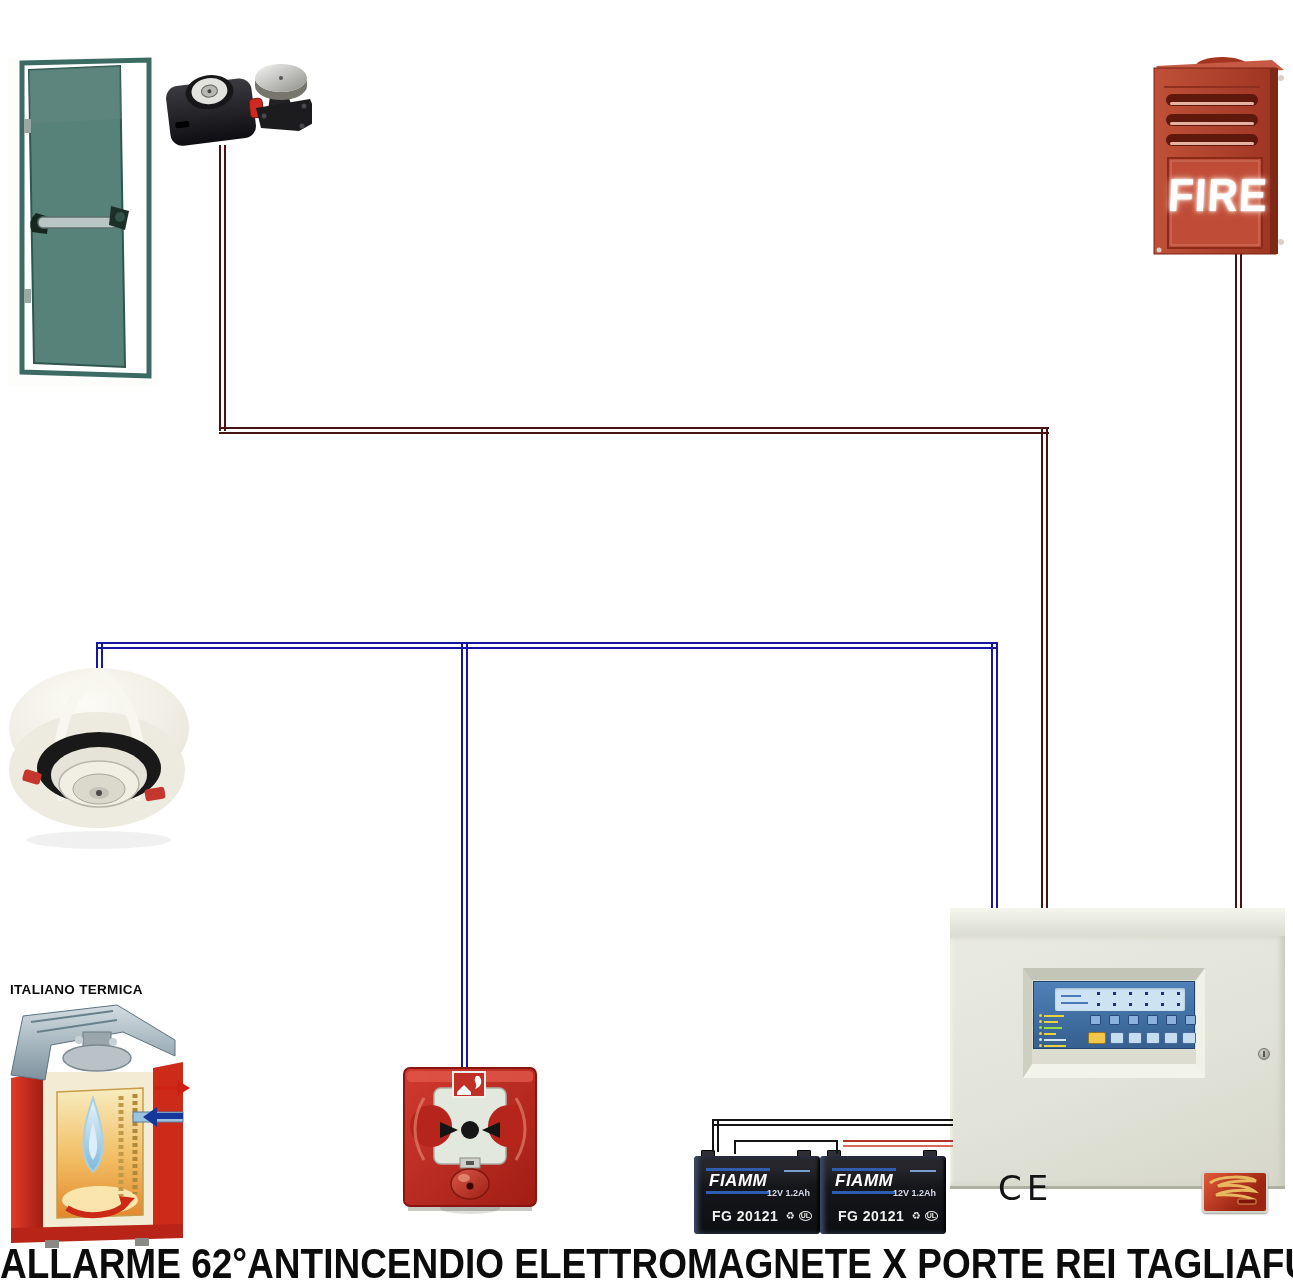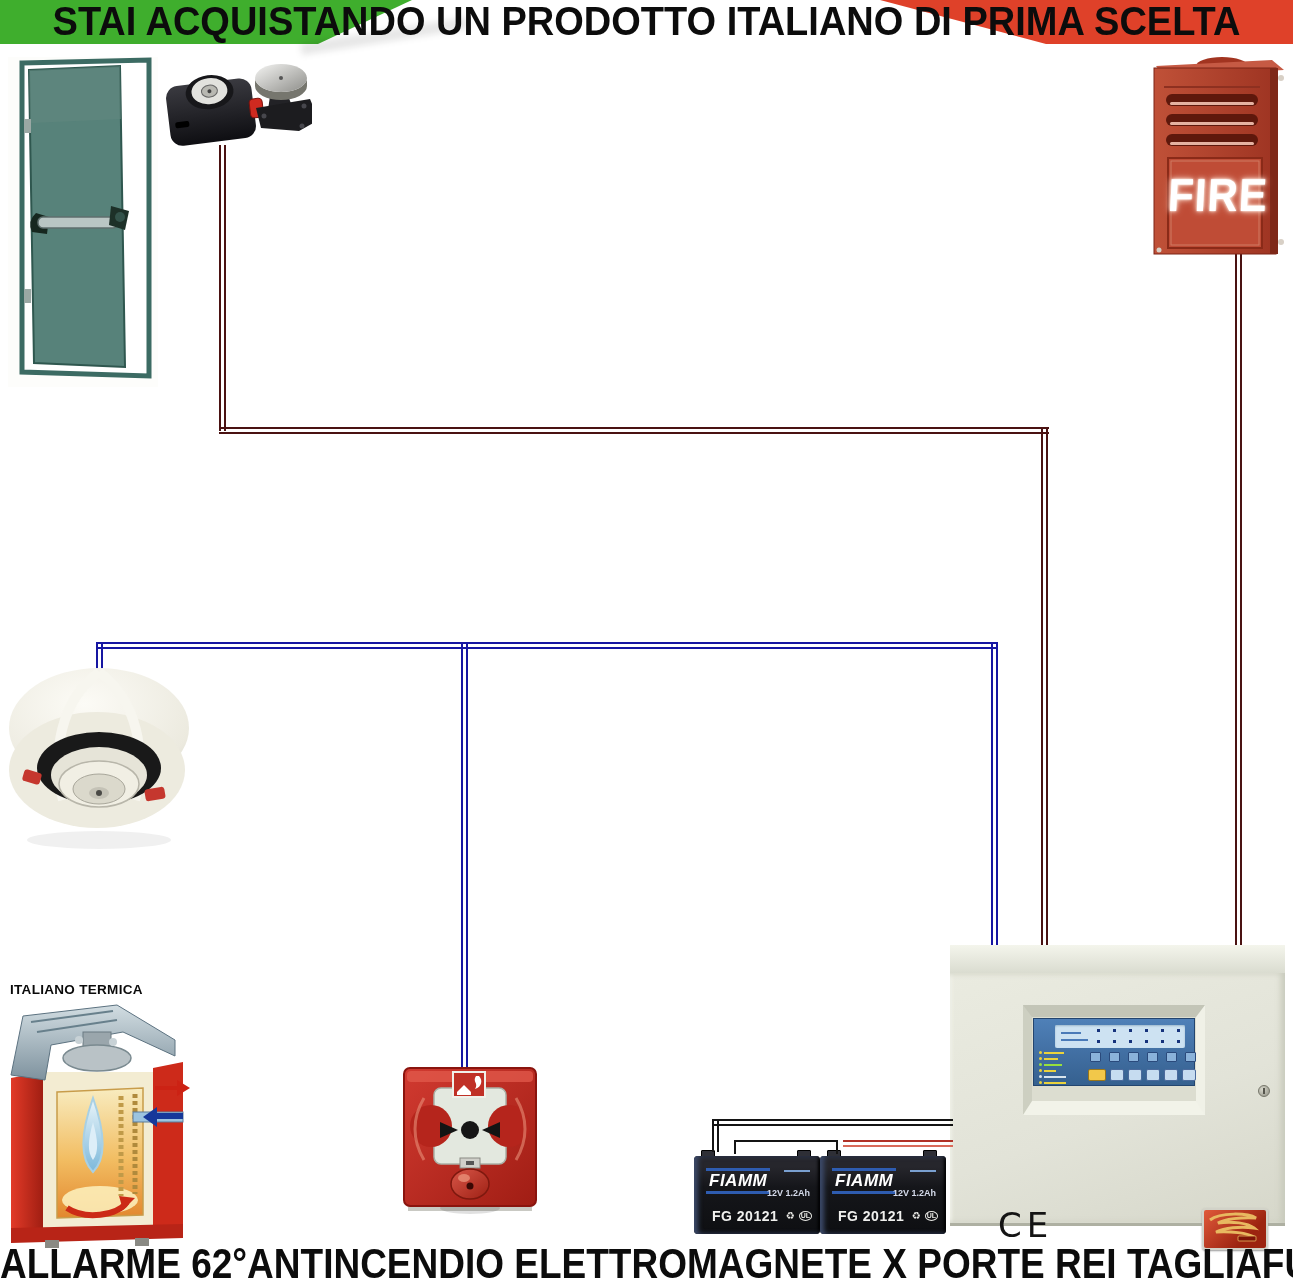--- a/index.html
+++ b/index.html
@@ -43,21 +43,21 @@
   .fire-label{position:absolute;left:1166px;top:166px;width:104px;height:60px;line-height:60px;
     text-align:center;font-weight:bold;font-size:42px;letter-spacing:1px;color:#fff;z-index:5;
     transform:skewX(-3deg) scaleY(1.1);
     text-shadow:0 0 5px #ffe8d8,0 0 2px #fff,0 0 8px #e8a090;}
 
   
   .boiler-label{position:absolute;left:10px;top:982px;width:170px;font-weight:bold;font-size:13.5px;
     color:#0a0a0a;letter-spacing:0.3px;z-index:4;}
 
   
-  .panel{position:absolute;left:950px;top:945px;width:335px;height:280px;z-index:3;}
+  .panel{position:absolute;left:950px;top:908px;width:335px;height:280px;z-index:3;}
   .panel-top{position:absolute;left:0;top:0;width:335px;height:28px;
     background:linear-gradient(180deg,#f4f5ec,#dadcd0);border-bottom:1px solid #c2c4b6;}
   .panel-front{position:absolute;left:0;top:28px;width:335px;height:250px;
     background:linear-gradient(160deg,#eaebe0 0%,#e2e3d8 55%,#d6d7ca 100%);
     border-bottom:3px solid #aeb0a2;box-shadow:inset -4px 0 6px #c8cabc,inset 2px 0 3px #f2f3ea;}
   .recess{position:absolute;left:73px;top:32px;width:182px;height:110px;box-sizing:border-box;
     background:#dcddd0;
     border-top:12px solid #c3c5b7;border-left:9px solid #cdcfc1;
     border-right:9px solid #f0f1e7;border-bottom:14px solid #f2f3e9;}
   .blue-panel{position:absolute;left:1px;top:1px;width:160px;height:66px;
@@ -101,26 +101,20 @@
   .bat-rating{position:absolute;right:10px;top:32px;color:#d4daea;font-size:9px;font-weight:bold;}
   .bat-model{position:absolute;left:18px;top:52px;color:#f0f0ee;font-weight:bold;font-size:14px;letter-spacing:0.5px;}
   .bat-icons{position:absolute;right:8px;top:54px;color:#e8e8e4;font-size:10px;display:flex;gap:4px;align-items:center;}
   .bat-icons .ul{font-size:7px;font-weight:bold;border:1px solid #e8e8e4;border-radius:50%;padding:0 1px;line-height:8px;}
 </style>
 </head>
 <body>
 
 <div class="stage">
 
-  <div class="banner">
-    <div class="flag-green"></div>
-    <div class="flag-shadow"></div>
-    <div class="flag-red"></div>
-    <div class="banner-text">STAI ACQUISTANDO UN PRODOTTO ITALIANO DI PRIMA SCELTA</div>
-  </div>
 
   <div class="wire wire-v w-em" style="left:219px;top:145px;height:286px;"></div>
   <div class="wire wire-h w-em" style="left:219px;top:427px;width:830px;"></div>
   <div class="wire wire-v w-em" style="left:1041px;top:427px;height:523px;"></div>
   <div class="wire wire-v w-em" style="left:1235px;top:252px;height:698px;"></div>
   <div class="wire wire-h w-loop" style="left:96px;top:642px;width:902px;"></div>
   <div class="wire wire-v w-loop" style="left:96px;top:642px;height:30px;"></div>
   <div class="wire wire-v w-loop" style="left:461px;top:642px;height:428px;"></div>
   <div class="wire wire-v w-loop" style="left:991px;top:642px;height:308px;"></div>
   <div class="wire wire-h w-neg" style="left:712px;top:1119px;width:241px;"></div>

